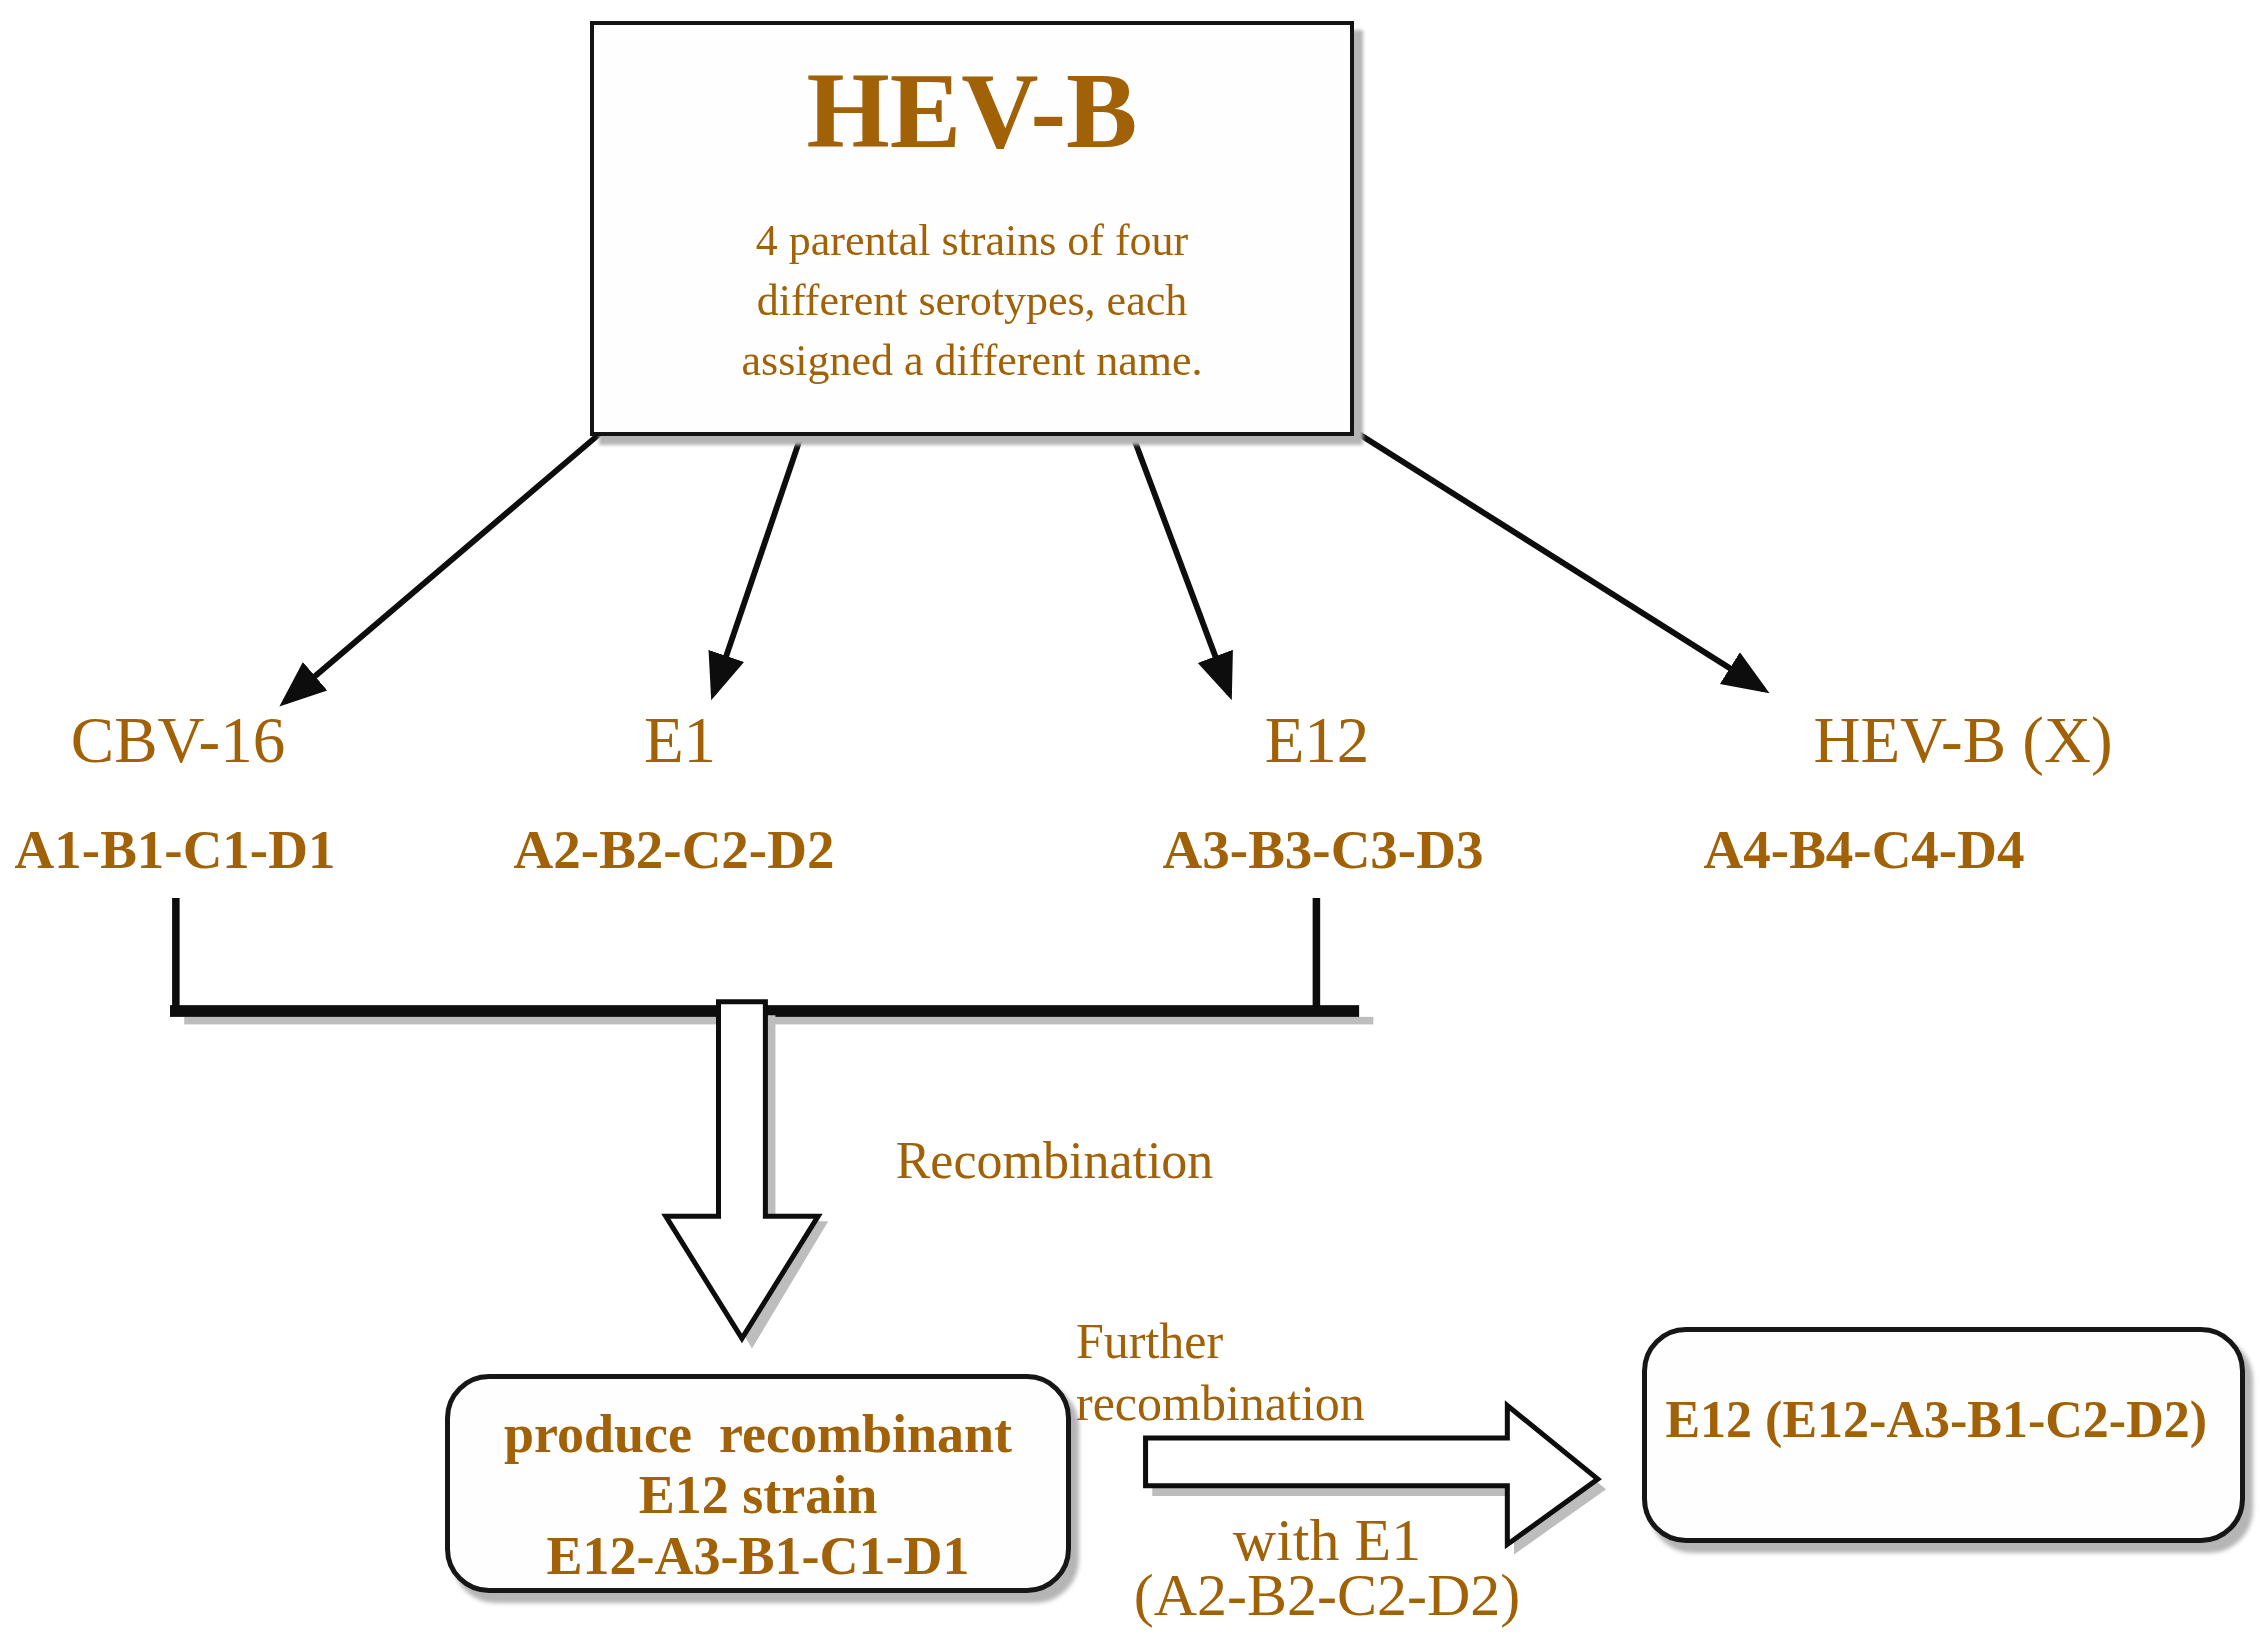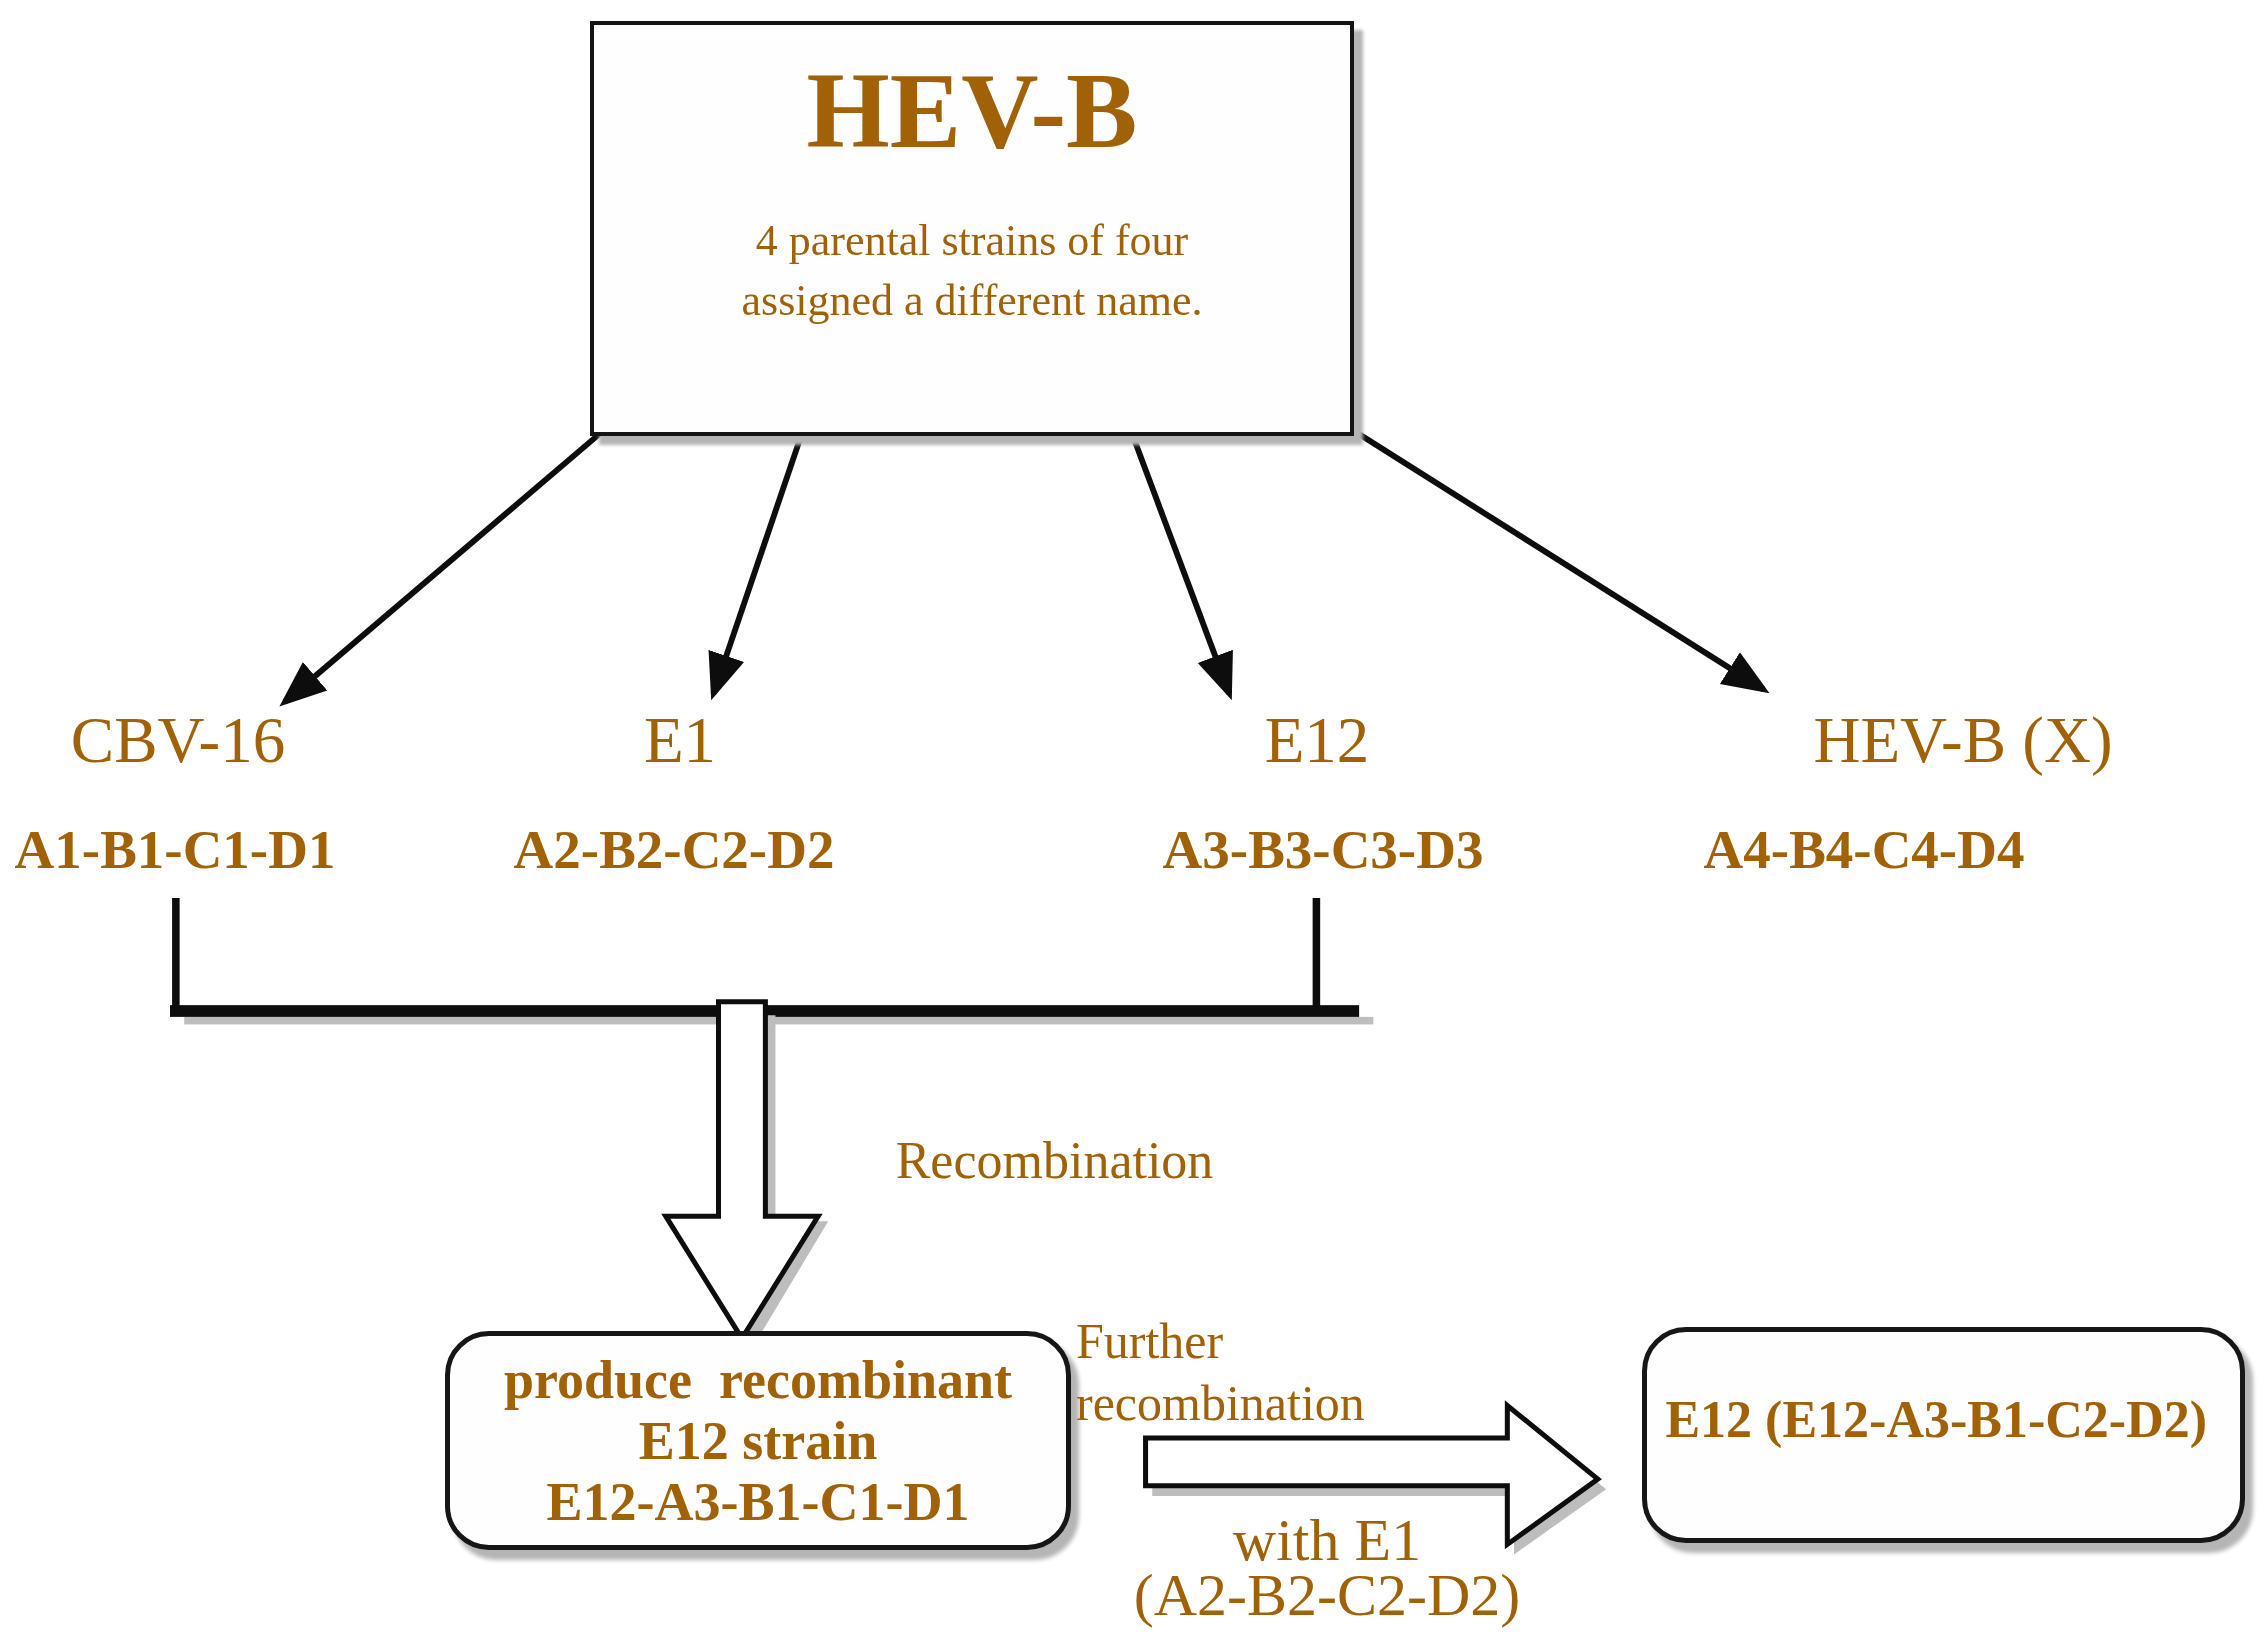--- a/index.html
+++ b/index.html
@@ -102,23 +102,23 @@
   .round-box {
     position: absolute;
     box-sizing: border-box;
     background: #fefefe;
     border: 5px solid #161616;
     border-radius: 44px;
     box-shadow: 7.5px 9.2px 4.2px #b5b5b5;
     z-index: 2;
   }
   #product-box {
-    left: 445px; top: 1331px;
+    left: 445px; top: 1374px;
     width: 626px; height: 219px;
-    padding-top: 14px;
+    padding-top: 25px;
     font-size: 54px;
     line-height: 61px;
     font-weight: bold;
     text-align: center;
   }
   #product-box div { white-space: pre; }
   #result-box {
     left: 1642px; top: 1327px;
     width: 603px; height: 216px;
     padding: 58px 0 0 18.4px;
@@ -175,20 +175,21 @@
     <polygon fill="#ffffff" stroke="#0d0d0d" stroke-width="6" stroke-linejoin="miter" points="858,1196 858,1452 795,1452 886,1598 977,1452 914,1452 914,1196"></polygon>
 
     <polygon fill="#bdbdbd" points="1376,1729 1808,1729 1808,1690 1918,1778 1808,1856 1808,1786 1376,1786"></polygon>
     <polygon fill="#ffffff" stroke="#0d0d0d" stroke-width="6" stroke-linejoin="miter" points="1368,1717 1800,1717 1800,1678 1908,1766 1800,1844 1800,1774 1368,1774"></polygon>
   </svg>
 
   <div class="root-box">
     <div class="root-title">HEV-B</div>
     <div class="root-desc">
       <div>4 parental strains of four</div>
+      <div>different serotypes, each</div>
       <div>assigned a different name.</div>
     </div>
   </div>
 
   <div id="strain1-name" class="strain-name">CBV-16</div>
   <div id="strain2-name" class="strain-name">E1</div>
   <div id="strain3-name" class="strain-name">E12</div>
   <div id="strain4-name" class="strain-name">HEV-B (X)</div>
 
   <div id="strain1-genome" class="strain-genome">A1-B1-C1-D1</div>

